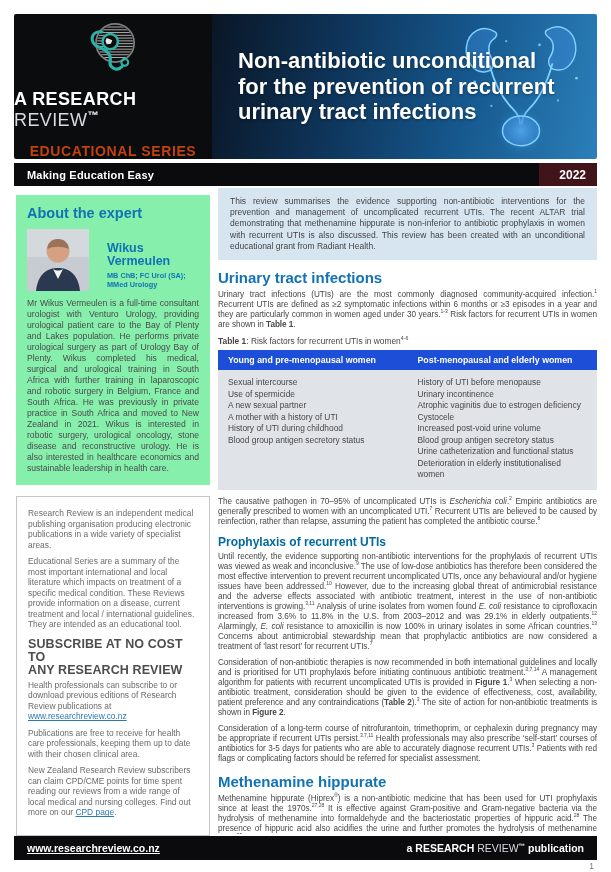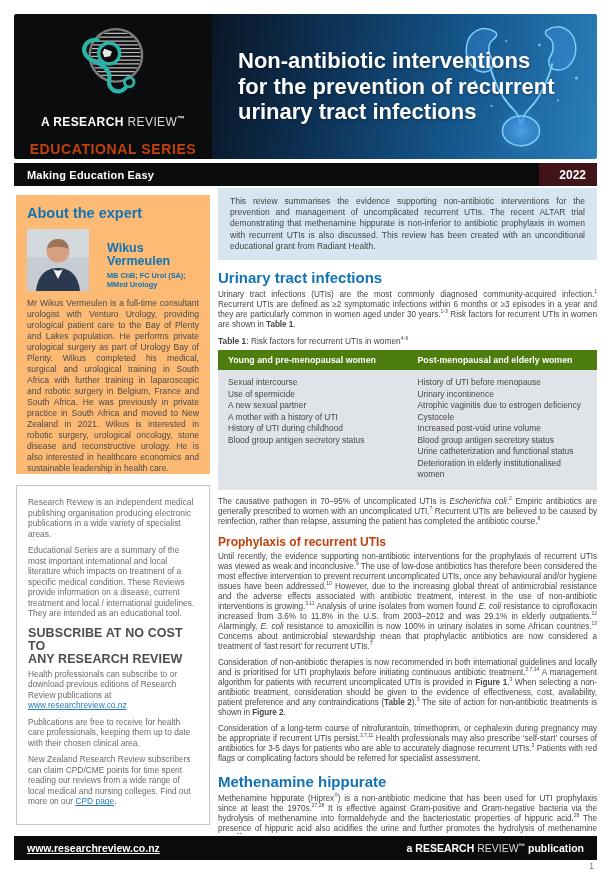--- a/index.html
+++ b/index.html
@@ -2,57 +2,57 @@
 <html><head>
 <meta charset="utf-8">
 <style>
   html,body{margin:0;padding:0;background:#ffffff;}
   .page{position:relative;width:611px;height:872px;background:#ffffff;overflow:hidden;
         font-family:"Liberation Sans",sans-serif;color:#474747;}
 
   
   .header{position:absolute;left:14px;top:14px;width:583px;height:145px;display:flex;overflow:hidden;border-radius:2px;}
   .header-left{width:198px;background:#0b0c0e;display:flex;flex-direction:column;align-items:center;justify-content:center;padding-top:4px;}
-  .brand-line1{color:#ffffff;font-size:12px;font-weight:bold;letter-spacing:.4px;margin-top:10px;}
+  .brand-line1{color:#ffffff;font-size:18px;font-weight:bold;letter-spacing:.4px;margin-top:10px;}
   .brand-line1 .seg-light{font-weight:normal;color:#d7dbde;}
   .brand-line2{color:#c2410c;font-size:14px;font-weight:bold;letter-spacing:.6px;margin-top:12px;}
   .header-right{flex:1;position:relative;background:linear-gradient(100deg,#0a1626 0%,#0e3459 32%,#16598f 66%,#2b7fba 100%);display:flex;align-items:center;}
   .header-title{position:relative;z-index:2;color:#ffffff;font-weight:bold;font-size:22px;line-height:1.17;padding-left:26px;white-space:pre-line;text-shadow:0 1px 3px rgba(0,0,0,.4);}
   .kidneys{position:absolute;right:2px;top:2px;width:148px;height:141px;z-index:1;}
 
   
   .tagbar{position:absolute;left:14px;top:163px;width:583px;height:23px;background:#0b0b0d;display:flex;align-items:center;justify-content:space-between;gap:28px;}
   .tagbar-tagline{color:#ffffff;font-size:11px;font-weight:bold;padding-left:13px;letter-spacing:.2px;}
   .tagbar-year{background:#41141a;color:#ffffff;font-size:12px;font-weight:bold;height:100%;display:flex;align-items:center;padding:0 11px 0 20px;}
 
   
   .sidebar{position:absolute;left:16px;top:195px;width:194px;}
-  .expert-box{background:#fdba74;padding:10px 11px 0;box-sizing:border-box;}
+  .expert-box{background:#86efac;padding:10px 11px 11px;box-sizing:border-box;}
   .expert-heading{color:#1173b5;font-size:14.5px;font-weight:bold;margin:0 0 8px;}
   .expert-top{display:flex;gap:18px;align-items:flex-end;margin-bottom:7px;}
   .expert-photo{width:62px;height:62px;flex:none;display:block;}
   .expert-id{padding-bottom:2px;}
   .expert-name{color:#1173b5;font-size:12.5px;font-weight:bold;line-height:1.1;}
   .expert-creds{color:#1173b5;font-size:7.3px;font-weight:bold;margin-top:2px;}
   .expert-bio{font-size:8.6px;line-height:11px;color:#4a4a4a;text-align:justify;}
 
   .about-box{background:#ffffff;border:1px solid #c3c5c7;margin-top:11px;padding:11px;box-sizing:border-box;}
   .about-heading{font-size:12.5px;font-weight:bold;color:#4d4d4d;margin:0 0 3px;letter-spacing:.1px;}
   .about-box p{font-size:8.4px;line-height:10.5px;color:#6b6b6b;margin:0 0 6px;}
   .subscribe-heading{font-size:12.5px;font-weight:bold;color:#4d4d4d;margin:8px 0 3px;white-space:pre-line;line-height:1.05;letter-spacing:.1px;}
 
   
   .main{position:absolute;left:218px;top:188px;width:379px;height:646px;overflow:hidden;}
   .intro-box{background:#d7e5f1;padding:8px 12px;font-size:8.5px;line-height:11.2px;color:#444;text-align:justify;}
   h2.section{color:#1173b5;font-size:15px;font-weight:bold;margin:9px 0 4px;}
-  h3.section{color:#c2410c;font-size:12px;font-weight:bold;margin:8px 0 3px;}
+  h3.section{color:#0369a1;font-size:12px;font-weight:bold;margin:8px 0 3px;}
   .main p.body{font-size:8.2px;line-height:10px;letter-spacing:-.05px;color:#474747;text-align:justify;margin:0 0 6px;}
   .caption{font-size:8.4px;color:#474747;margin:1px 0 4px;}
   table.risk{width:100%;border-collapse:collapse;margin:0 0 7px;}
-  table.risk th{background:#4d7c0f;color:#ffffff;font-size:8.8px;font-weight:bold;text-align:left;padding:5px 10px;width:50%;}
+  table.risk th{background:#1d4ed8;color:#ffffff;font-size:8.8px;font-weight:bold;text-align:left;padding:5px 10px;width:50%;}
   table.risk td{background:#e0e4e8;font-size:8.4px;color:#474747;padding:7px 10px 9px;vertical-align:top;line-height:11.5px;white-space:pre-line;}
 
   
   .footerbar{position:absolute;left:14px;top:836px;width:583px;height:24px;background:#0b0b0d;display:flex;align-items:center;justify-content:space-between;padding:0 13px;box-sizing:border-box;}
   .footer-link{color:#ffffff;font-size:10.5px;font-weight:bold;text-decoration:underline;cursor:pointer;}
   .footer-pub{color:#ffffff;font-size:10.5px;font-weight:bold;}
   .footer-pub .seg-light{font-weight:normal;color:#d7dbde;}
   .pagenum{position:absolute;right:17px;top:861px;font-size:8.5px;color:#777;}
 
   
@@ -91,21 +91,21 @@
         </g>
         <path d="M28 20 C12 18 8 36 24 42 C34 46 42 52 40 62 C38 72 50 78 57 70" fill="none" stroke="#2cb3a8" stroke-width="4.5" stroke-linecap="round"></path>
         <circle cx="61" cy="64" r="5" fill="none" stroke="#2cb3a8" stroke-width="3"></circle>
         <circle cx="40" cy="34" r="11" fill="#0c0c0c" stroke="#2cb3a8" stroke-width="3.5"></circle>
         <path d="M35 29 l8 3 -2 5 -6 1 -2 -5 z" fill="#e9e9e9"></path>
       </svg>
       <div class="brand-line1"><span class="seg-b">A RESEARCH </span><span class="seg-light">REVIEW</span><sup>™</sup></div>
       <div class="brand-line2">EDUCATIONAL SERIES</div>
     </div>
     <div class="header-right">
-      <div class="header-title">Non-antibiotic interventions
+      <div class="header-title">Non-antibiotic unconditional
 for the prevention of recurrent
 urinary tract infections</div>
       <svg class="kidneys" viewBox="0 0 160 150">
         <defs>
           <radialGradient id="glow" cx="50%" cy="50%" r="50%">
             <stop offset="0%" stop-color="#6ec6ff" stop-opacity=".85"></stop>
             <stop offset="100%" stop-color="#1e6fb8" stop-opacity="0"></stop>
           </radialGradient>
         </defs>
         <path d="M52 16 C38 7 23 16 21 32 C19 48 30 61 42 59 C50 58 52 50 48 44 C44 38 44 28 50 24 C54 21 55 18 52 16 Z" fill="rgba(62,142,222,.40)" stroke="#7fd0ff" stroke-width="1.6"></path>

